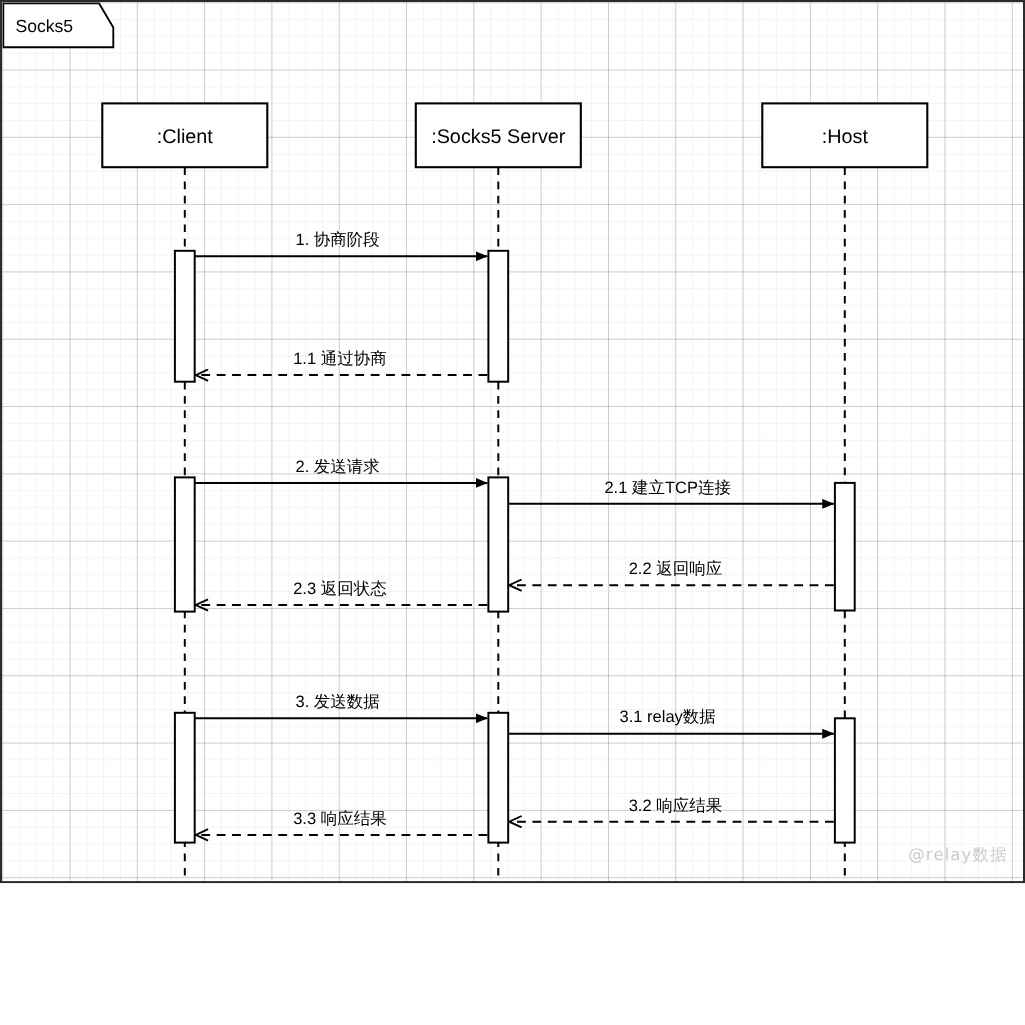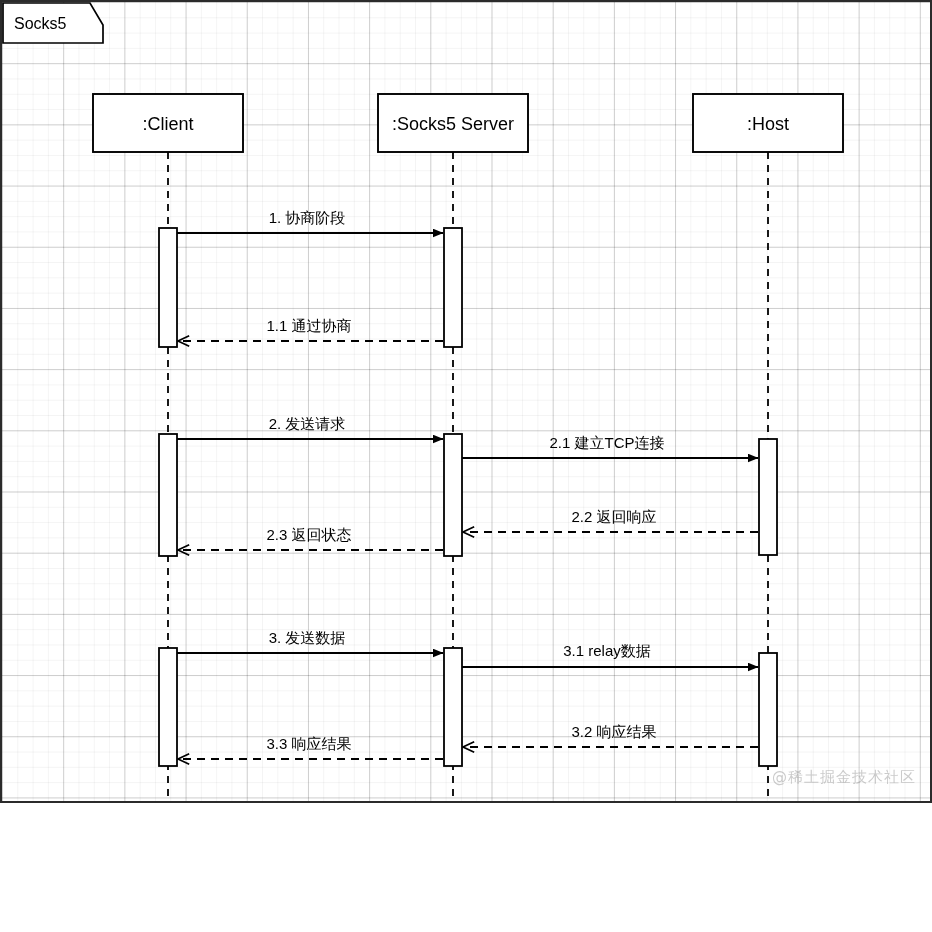--- a/index.html
+++ b/index.html
@@ -171,15 +171,15 @@
       <text class="msg-label" x="612" y="735" text-anchor="middle">3.2 响应结果</text>
     </g>
 
     <g>
       <line x1="441" y1="757" x2="176" y2="757" stroke="#000000" stroke-width="1.8" stroke-dasharray="8,6" marker-end="url(#arrow-open)"></line>
       <text class="msg-label" x="307" y="747" text-anchor="middle">3.3 响应结果</text>
     </g>
 
   </svg>
 
-  <div class="watermark">@稀土掘金技术社区</div>
+  <div class="watermark">@relay数据</div>
 
 </div>
 
 </body></html>

